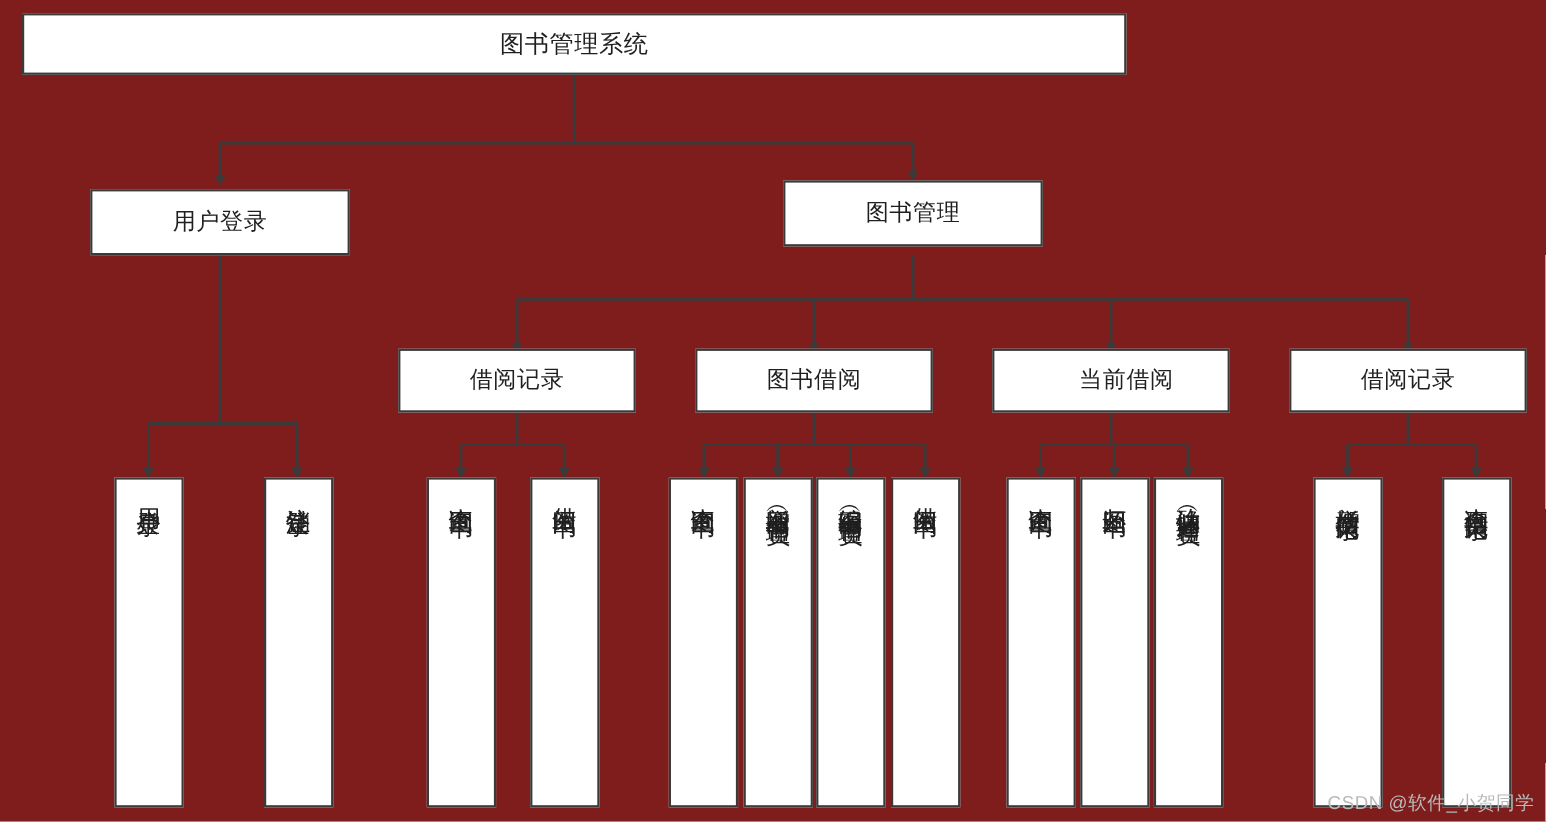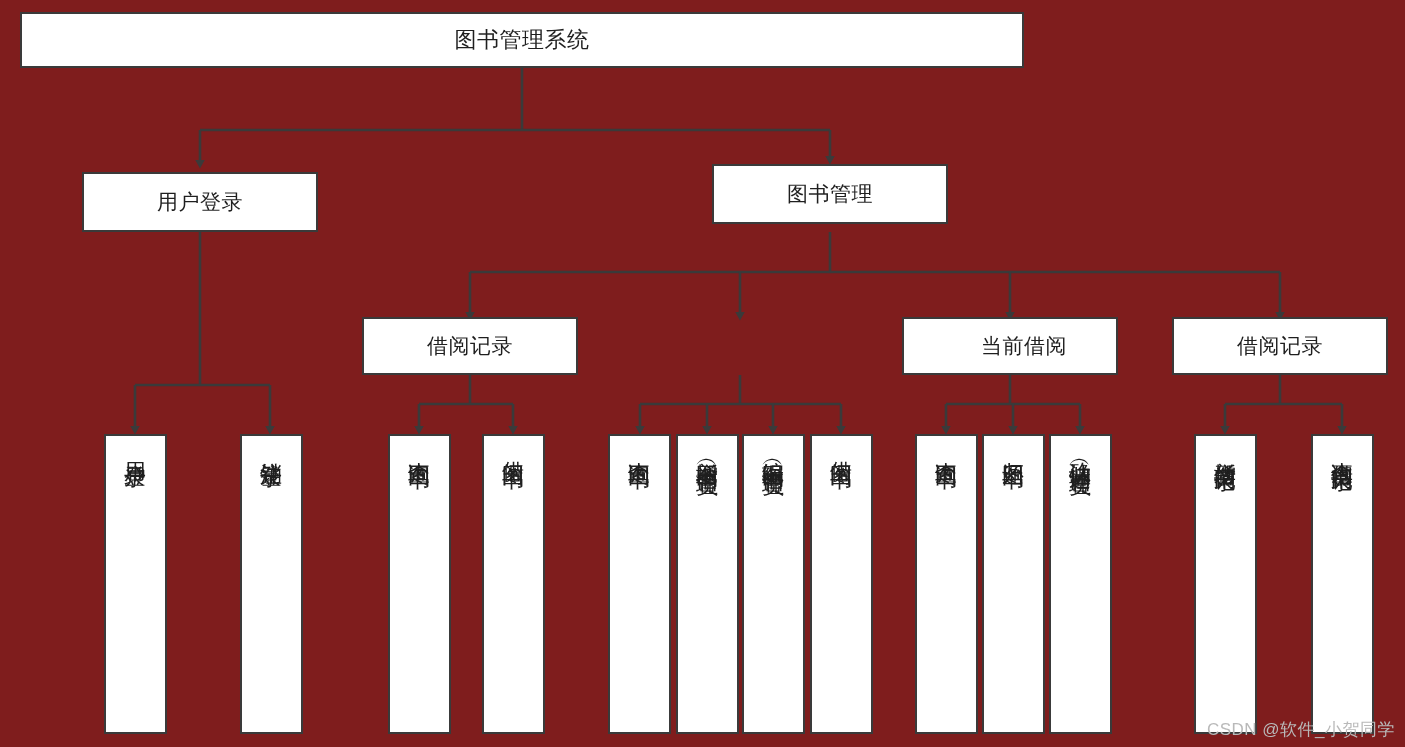--- a/index.html
+++ b/index.html
@@ -131,20 +131,23 @@
   <div class="node" style="left:82px; top:172px; width:236px; height:60px;">
     <span class="lbl">用户登录</span>
   </div>
   <div class="node" style="left:712px; top:164px; width:236px; height:60px;align-items:center;">
     <span class="lbl">图书管理</span>
   </div>
 
   <div class="node" style="left:362px; top:317px; width:216px; height:58px;">
     <span class="lbl">借阅记录</span>
   </div>
+  <div class="node" style="left:632px; top:317px; width:216px; height:58px;">
+    <span class="lbl">图书借阅</span>
+  </div>
   <div class="node" style="left:902px; top:317px; width:216px; height:58px;padding-left:28px;">
     <span class="lbl">当前借阅</span>
   </div>
   <div class="node" style="left:1172px; top:317px; width:216px; height:58px;">
     <span class="lbl">借阅记录</span>
   </div>
 
   <div class="node vertical" style="left:104px; top:434px; width:63px; height:300px;">
     <span class="lbl">用户登录</span>
   </div>

